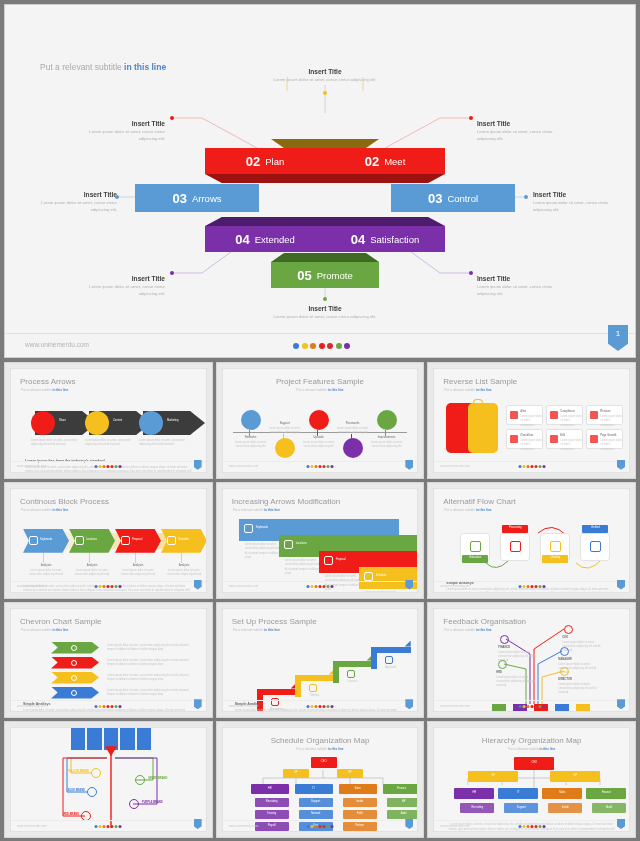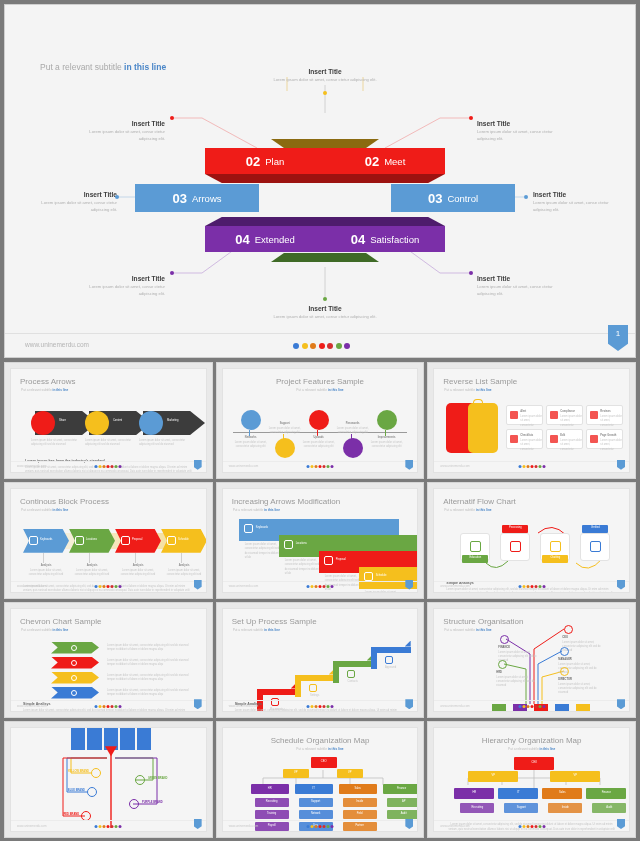--- a/index.html
+++ b/index.html
@@ -138,20 +138,24 @@
       <span class="lab">Extended</span>
     </div>
 
     <div class="shade" style="left:320px;top:212px;width:120px;height:9px;background:#4e1c6c;clip-path:polygon(0 0,86% 0,100% 100%,0 100%);"></div>
     <div class="bar" style="left:320px;top:221px;width:120px;height:26px;background:#7b2fa8;justify-content:center;">
       <span class="num">04</span>
       <span class="lab">Satisfaction</span>
     </div>
 
     <div class="shade" style="left:266px;top:248px;width:108px;height:9px;background:#3f6a26;clip-path:polygon(12% 0,88% 0,100% 100%,0 100%);"></div>
+    <div class="bar" style="left:266px;top:257px;width:108px;height:26px;background:#6aa743;justify-content:center;">
+      <span class="num">05</span>
+      <span class="lab">Promote</span>
+    </div>
 
 
     <div class="callout c" style="left:265px;top:63px;">
       <div class="c-title">Insert Title</div>
       <div class="c-body">Lorem ipsum dolor sit amet, conse ctetur adipiscing elit.</div>
     </div>
     <div class="dot" style="left:318px;top:86px;background:#f5bf1d;"></div>
 
     <div class="callout l" style="left:68px;top:115px;">
       <div class="c-title">Insert Title</div>
@@ -565,21 +569,21 @@
               <i style="background:#d32f2f"></i>
               <i style="background:#6aa743"></i>
               <i style="background:#7b2fa8"></i>
         </div>
         <div class="t-badge"></div>
       </div>
     </div>
       </div>
       <div class="thumb">
     <div class="inner">
-      <div class="t-title">Structure Organisation</div>
+      <div class="t-title">Feedback Organisation</div>
       <div class="t-sub">Put a relevant subtitle <b>in this line</b></div>
 
     <svg style="position:absolute;left:0;top:0;width:100%;height:100%">
       <path d="M100,95 L100,40 L130,20" stroke="#ef1c18" stroke-width="1" fill="none"></path>
       <path d="M96,95 L96,45 L72,30" stroke="#7b2fa8" stroke-width="1" fill="none"></path>
       <path d="M104,95 L104,55 L128,42" stroke="#3a7bd5" stroke-width="1" fill="none"></path>
       <path d="M92,95 L92,60 L70,55" stroke="#6aa743" stroke-width="1" fill="none"></path>
       <path d="M108,95 L108,68 L130,62" stroke="#f5bf1d" stroke-width="1" fill="none"></path>
     </svg>
 

